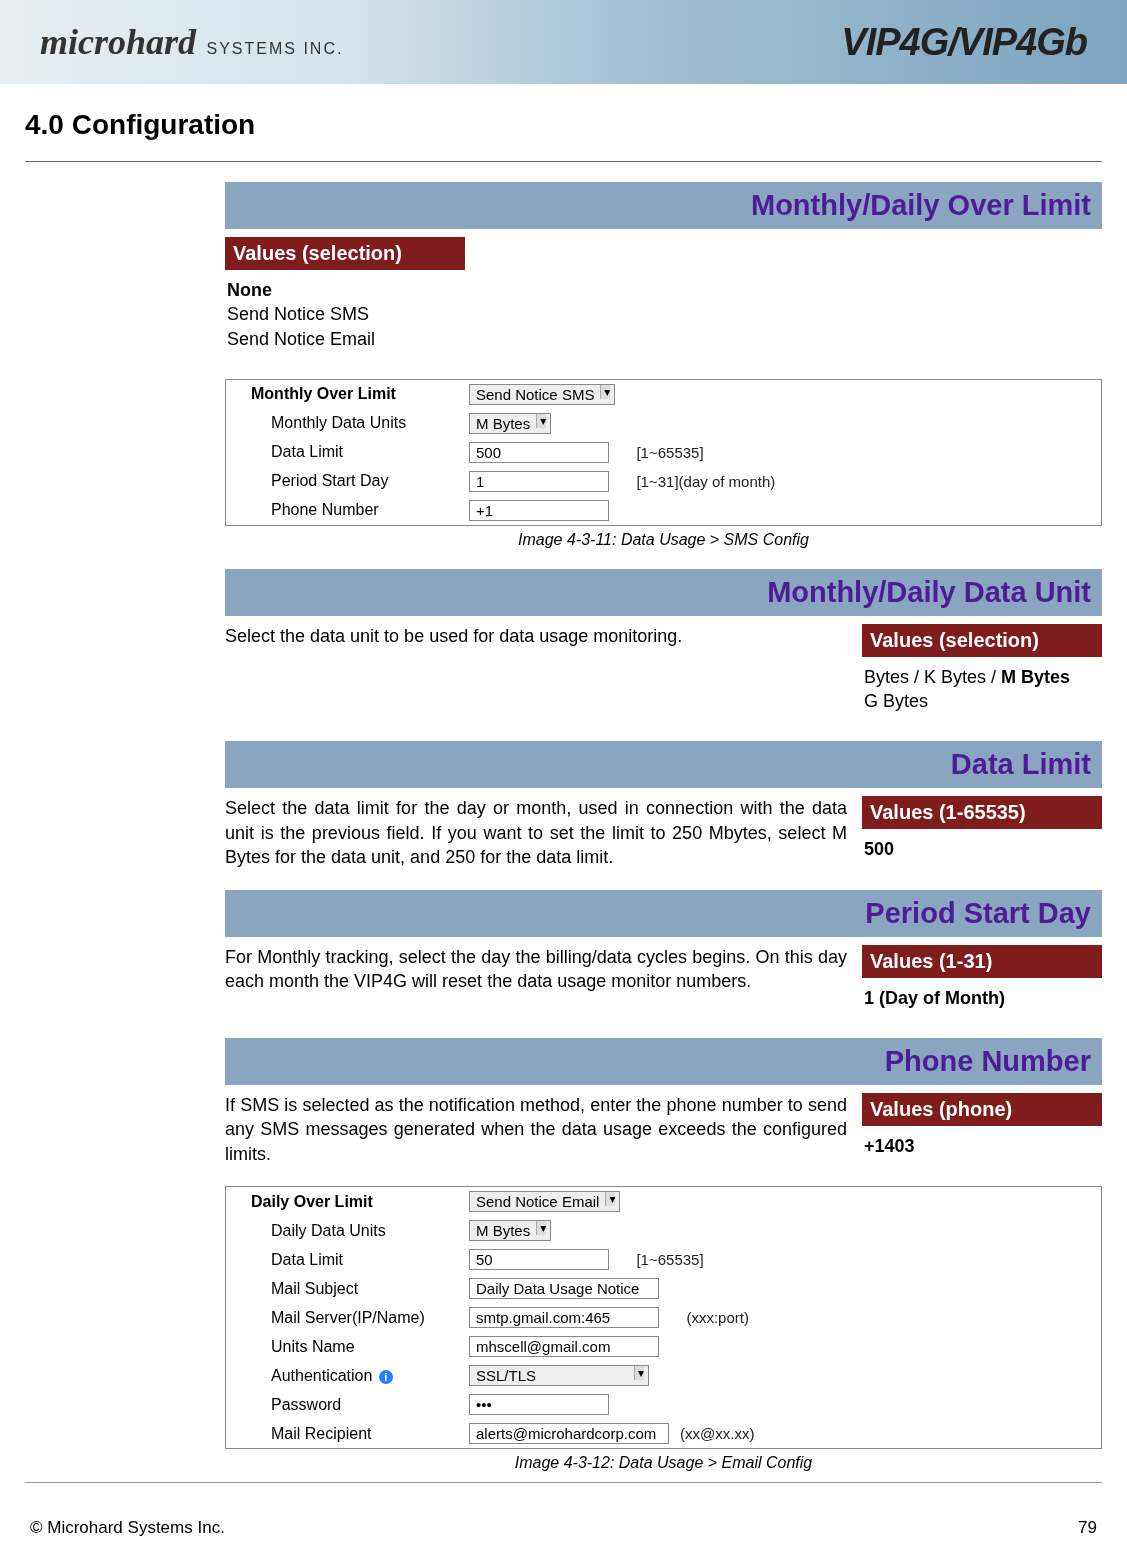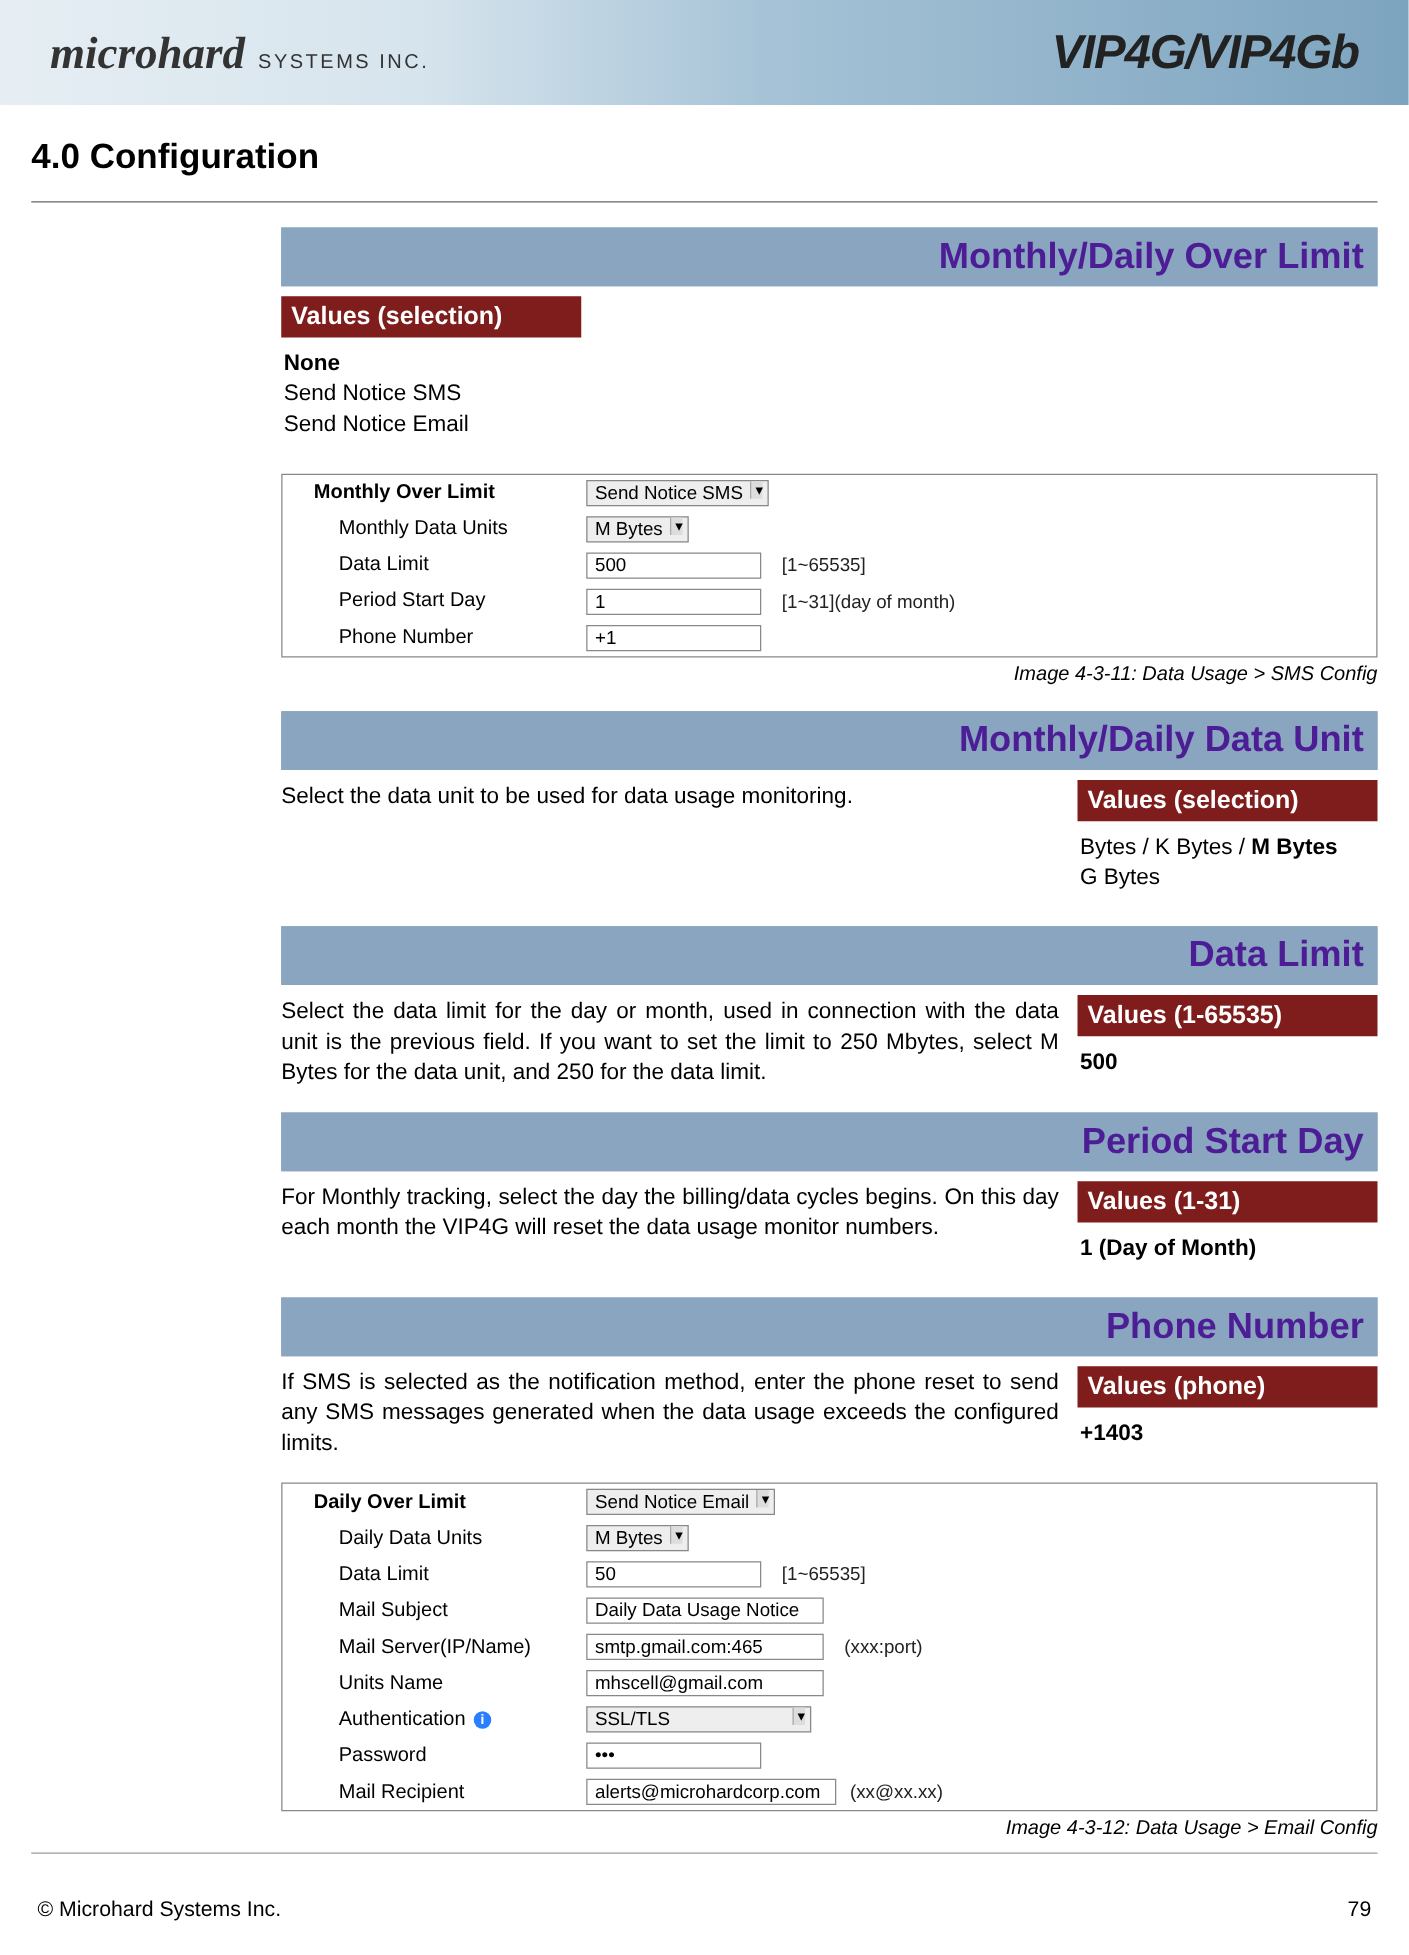--- a/index.html
+++ b/index.html
@@ -146,40 +146,40 @@
 .faux-input {
   display: inline-block;
   border: 1px solid #888;
   background: #fff;
   padding: 1px 6px;
   font-size: 15px;
   min-width: 140px;
 }
 .hint {
   display: inline-block;
-  margin-left: 12px;
+  margin-left: 23px;
   font-size: 15px;
   color: #222;
 }
 .info-badge {
   display: inline-block;
   width: 14px;
   height: 14px;
   border-radius: 50%;
   background: #2a7fff;
   color: #fff;
   font-size: 11px;
   font-weight: bold;
   text-align: center;
   line-height: 14px;
   margin-left: 2px;
   vertical-align: middle;
 }
 .caption {
-  text-align: right;
+  text-align: center;
   font-style: italic;
   font-size: 16px;
   margin: 5px 0 10px 0;
 }
 .page-footer {
   margin-top: 20px;
   display: flex;
   justify-content: space-between;
   padding: 15px 30px 25px 30px;
   font-size: 17px;
@@ -275,21 +275,21 @@
     <div class="values-box">
       <div class="values-header">Values (1-31)</div>
       <div class="values-body">
         <b>1 (Day of Month)</b>
       </div>
     </div>
   </div>
 
   <div class="param-title-bar">Phone Number</div>
   <div class="param-row">
-    <div class="param-desc">If SMS is selected as the notification method, enter the phone reset to send any SMS messages generated when the data usage exceeds the configured limits.</div>
+    <div class="param-desc">If SMS is selected as the notification method, enter the phone number to send any SMS messages generated when the data usage exceeds the configured limits.</div>
     <div class="values-box">
       <div class="values-header">Values (phone)</div>
       <div class="values-body">
         <b>+1403</b>
       </div>
     </div>
   </div>
 
   <div class="figure-box">
     <table class="figure-table">

